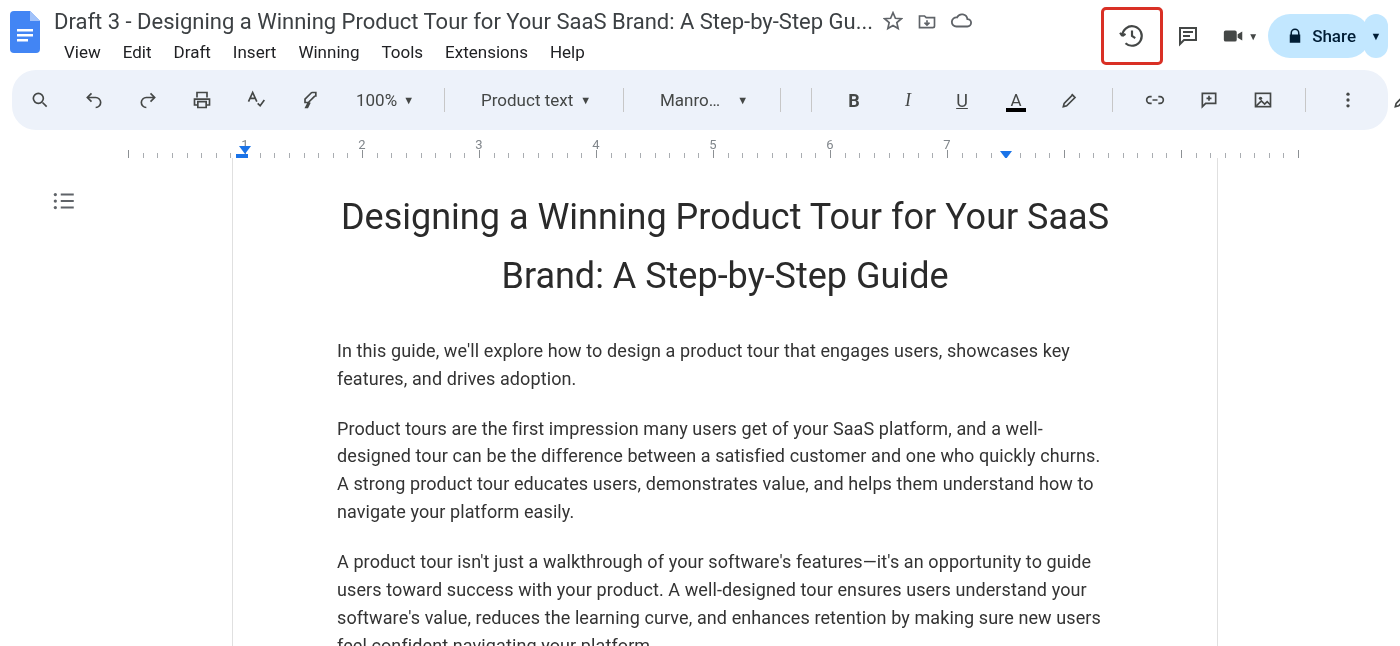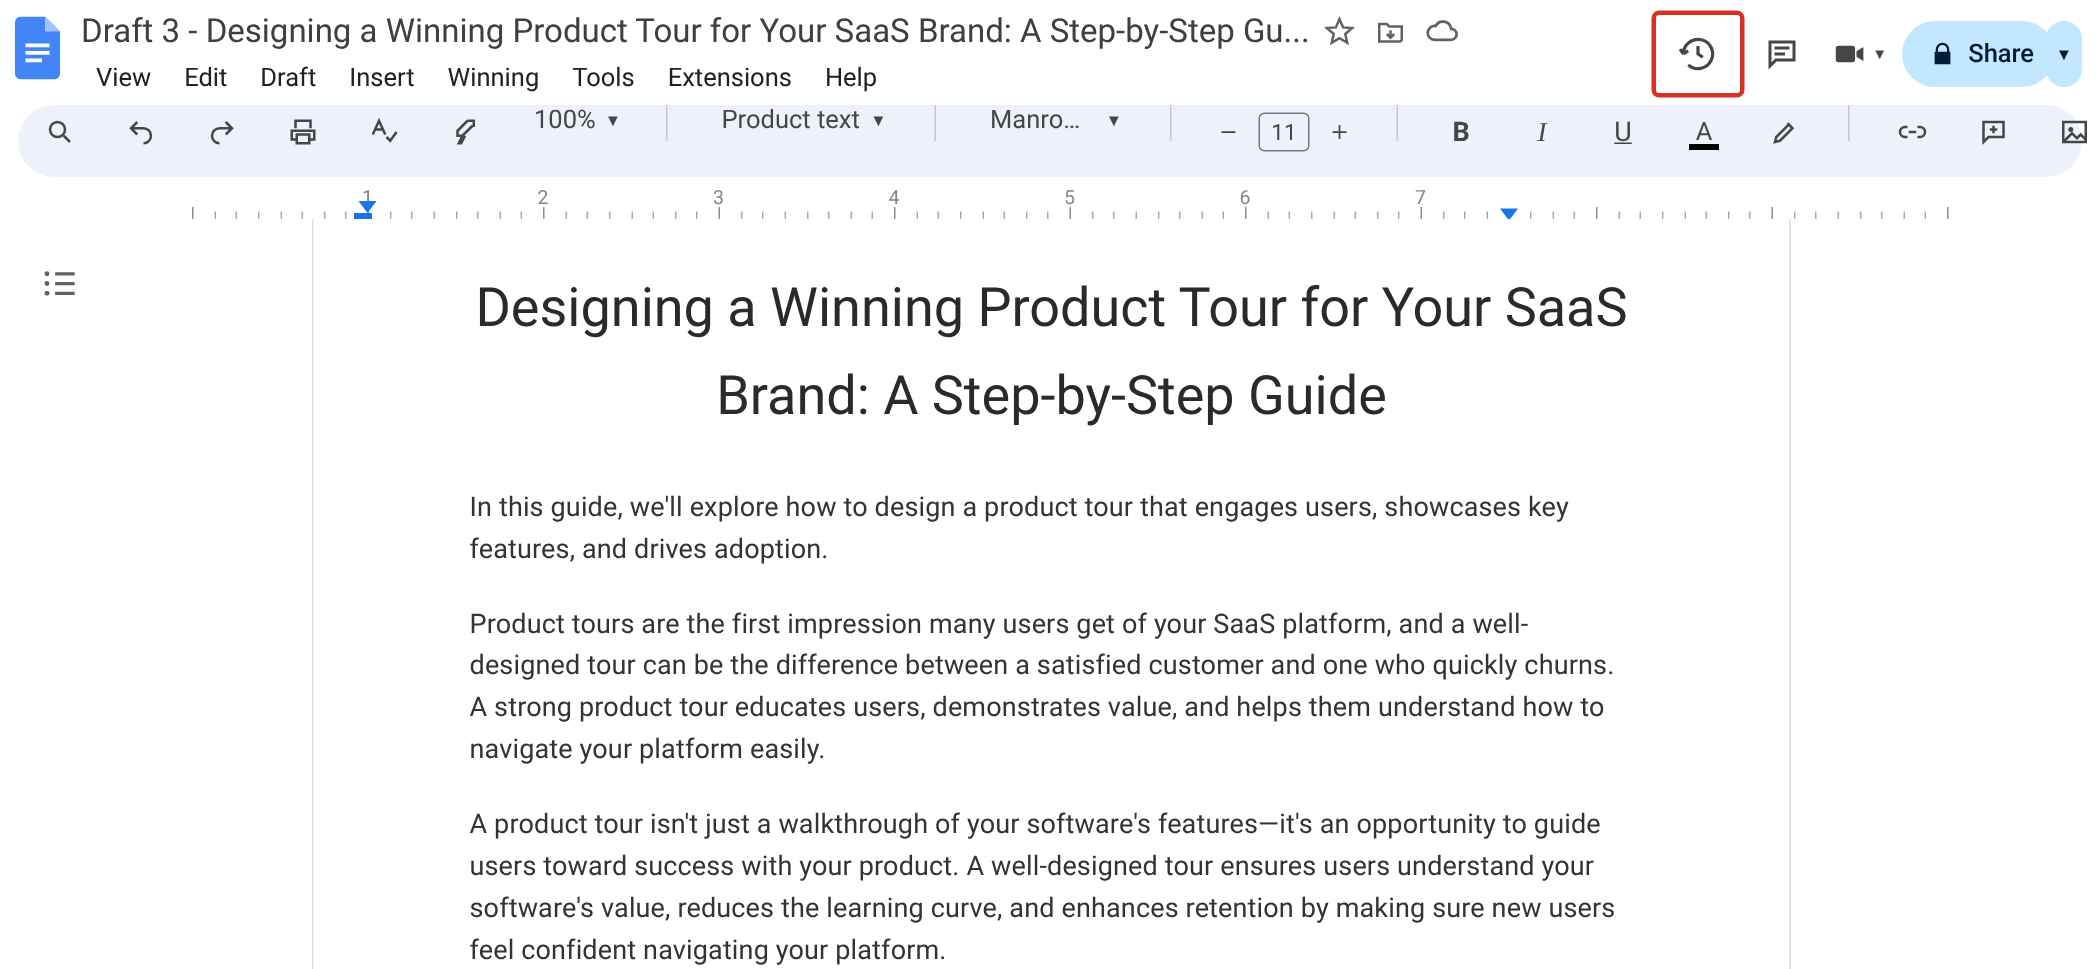--- a/index.html
+++ b/index.html
@@ -96,25 +96,25 @@
     background: #c2e7ff;
     border-radius: 22px;
     margin-left: -6px;
     display: flex; align-items: center; justify-content: center;
     color: #001d35; font-size: 11px;
   }
 
   
   .toolbar {
     margin: 4px 12px 0 12px;
-    height: 48px;
+    height: 60px;
     background: #edf2fa;
     border-radius: 24px;
     display: flex;
-    align-items: flex-start;
+    align-items: center;
     padding: 0 10px;
     gap: 18px;
   }
   .tb-btn {
     width: 36px; height: 36px;
     display: flex; align-items: center; justify-content: center;
     color: #444746;
     border-radius: 4px;
     flex-shrink: 0;
   }
@@ -196,20 +196,21 @@
   }
   .indent-tri { width:0;height:0;border-left:6px solid transparent;border-right:6px solid transparent;border-bottom:8px solid #1a73e8; }
   .indent-tri.down {border-bottom:none; border-top:8px solid #1a73e8;}
   .indent-rect { width:12px; height:5px; background:#1a73e8; margin-top:0px; }
 
   
   .work-area {
     display:flex;
     flex:1;
     overflow:hidden;
+    margin-left:24px;
   }
   .page-host {
     flex:1;
     position:relative;
     overflow:hidden;
   }
   .page {
     position:absolute;
     top: 0px;
     left: 128px;
@@ -365,35 +366,20 @@
     <div class="tb-styles">
       <span>Product text</span>
       <span class="caret">▼</span>
     </div>
     <div class="tb-sep"></div>
     <div class="tb-font">
       <span>Manro…</span>
       <span class="caret">▼</span>
     </div>
     <div class="tb-sep"></div>
-    <div class="tb-size">
-      <div class="tb-btn" style="width:28px">
-        <svg width="14" height="14" viewBox="0 0 24 24">
-            <path stroke="#444746" stroke-width="2" d="M4 12h16"></path>
-          </svg>
-      </div>
-      <div class="tb-size-input">
-        <span>11</span>
-      </div>
-      <div class="tb-btn" style="width:28px">
-        <svg width="14" height="14" viewBox="0 0 24 24">
-            <path stroke="#444746" stroke-width="2" d="M4 12h16M12 4v16"></path>
-          </svg>
-      </div>
-    </div>
     <div class="tb-sep"></div>
     <div class="tb-btn">
         <span style="font-weight:700;font-size:18px;">B</span>
       </div>
     <div class="tb-btn">
         <span style="font-style:italic;font-size:18px;font-family:serif">I</span>
       </div>
     <div class="tb-btn">
         <span style="text-decoration:underline;font-size:18px;">U</span>
       </div>

